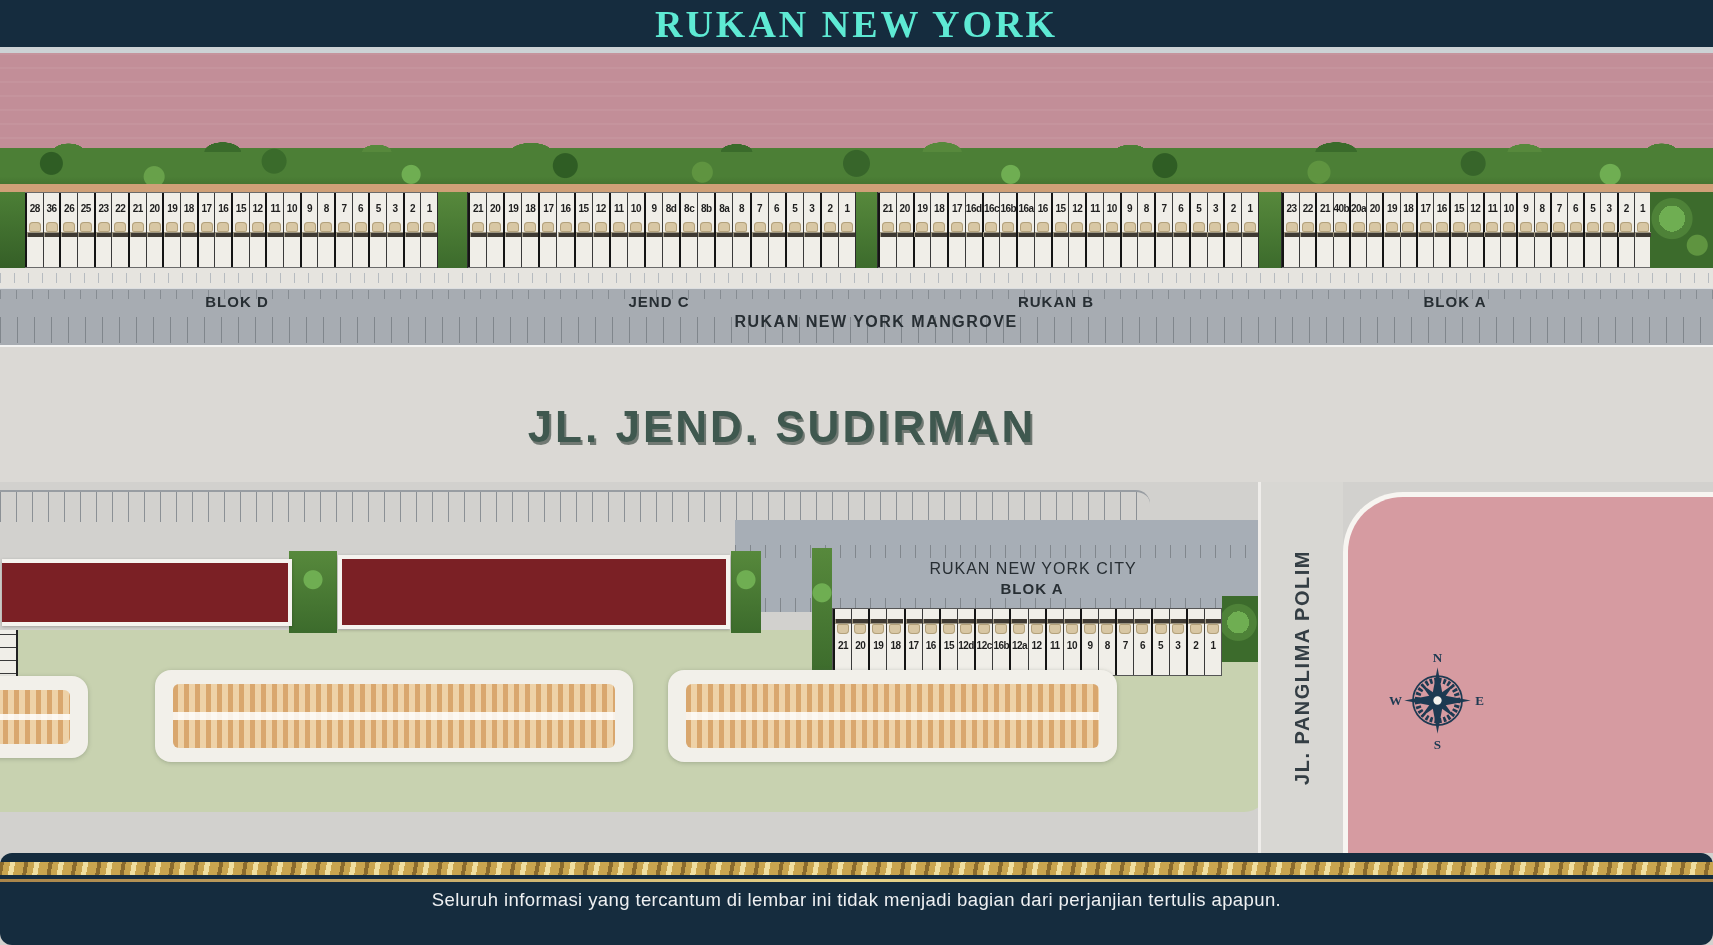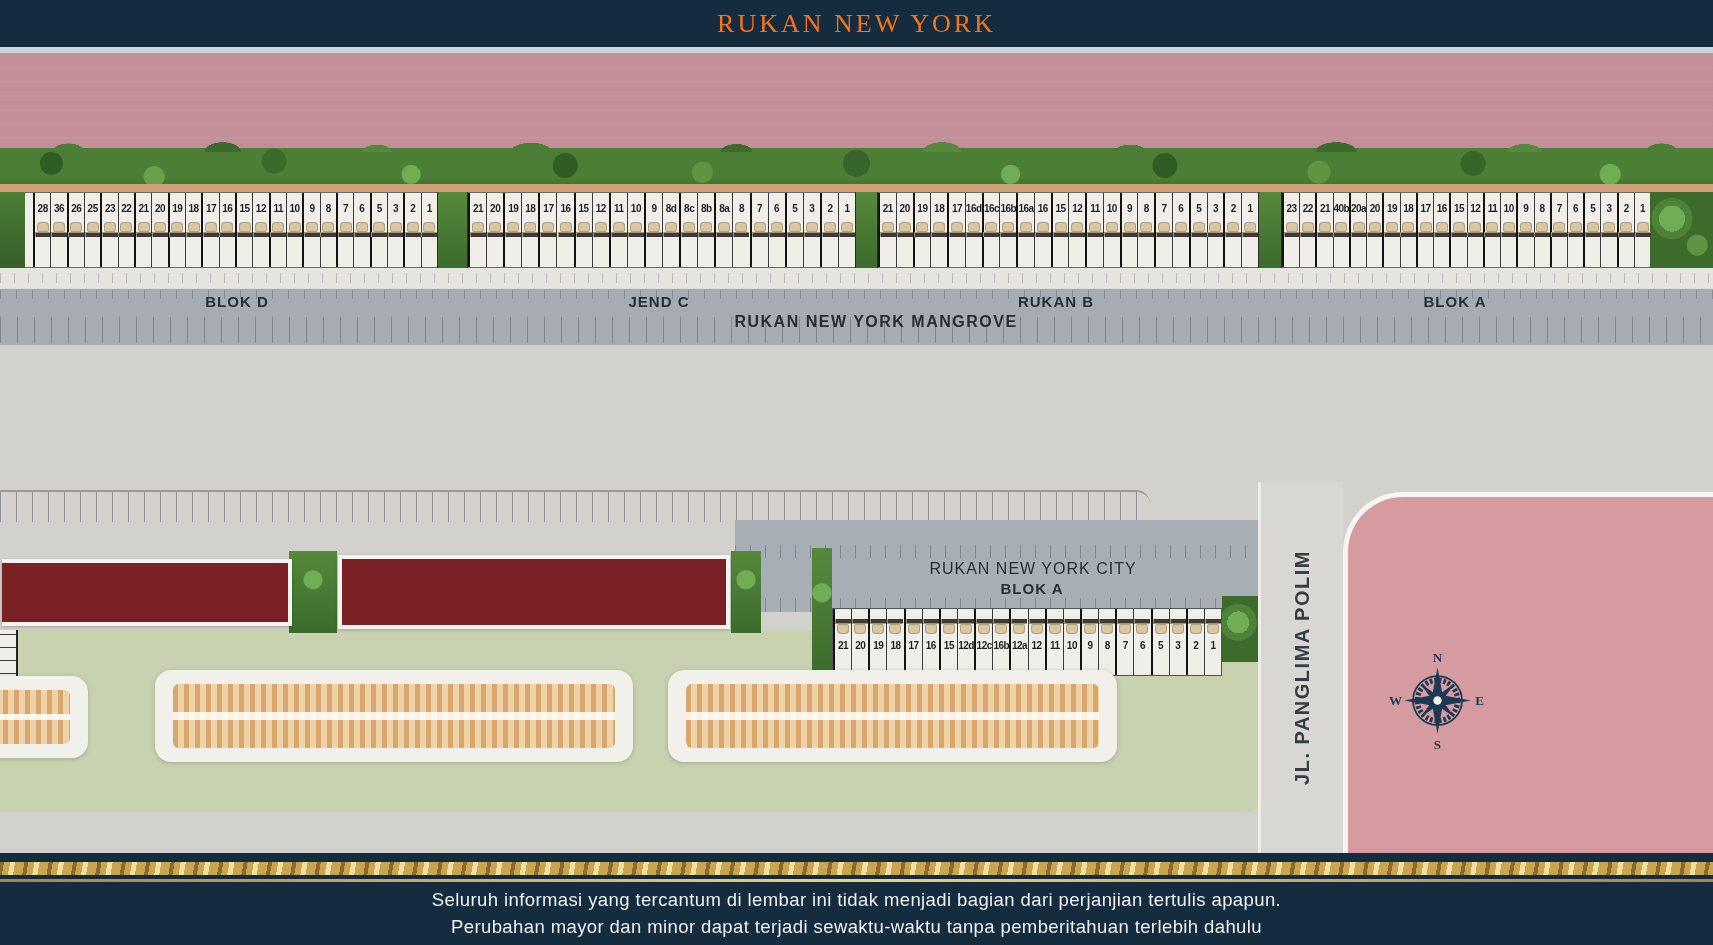--- a/index.html
+++ b/index.html
@@ -3,22 +3,22 @@
 <meta charset="utf-8">
 <style>
   html,body{margin:0;padding:0;background:#222;}
   *{box-sizing:border-box;}
   .stage{position:relative;width:1713px;height:945px;overflow:hidden;
          font-family:"Liberation Sans",sans-serif;background:#d2d1ce;}
 
   
   .header{position:absolute;left:0;top:0;width:100%;height:47px;background:#152c3e;
           display:flex;align-items:center;justify-content:center;z-index:40;}
-  .header .title{color:#f97316;font-family:"Liberation Serif",serif;font-weight:400;
-          font-size:26px;letter-spacing:3px;line-height:1;}
+  .header .title{color:#5eead4;font-family:"Liberation Serif",serif;font-weight:700;
+          font-size:38px;letter-spacing:3px;line-height:1;}
   .top-line{position:absolute;left:0;top:47px;width:100%;height:6px;background:#ccd2d5;z-index:5;}
 
   
   .water{position:absolute;left:0;top:53px;width:100%;height:95px;background:#c28e98;
          background-image:repeating-linear-gradient(180deg,rgba(255,255,255,.05) 0 2px,transparent 2px 14px);}
 
   
   .green-band{position:absolute;left:0;top:148px;width:100%;height:44px;background-color:#4c7f36;
     background-image:
       radial-gradient(circle at 3% 35%,#2f5d24 0 11px,transparent 12px),
@@ -49,21 +49,21 @@
   .tan-path{position:absolute;left:0;top:184px;width:100%;height:8px;background:#cfa078;z-index:2;}
 
   
   .units-row{position:absolute;left:0;top:192px;width:100%;height:76px;display:flex;z-index:3;}
   .gsep{flex:none;background:linear-gradient(180deg,#57893c,#3c6b2c);border-left:1px solid #2c2c2c;border-right:1px solid #2c2c2c;}
   .g-edge{flex:none;background:linear-gradient(180deg,#4c7f36,#355f27);}
   .g-trees{flex:none;background-color:#3c6b2c;
     background-image:radial-gradient(circle at 35% 35%,#6fae52 0 13px,#4e8238 13px 20px,transparent 21px),
                      radial-gradient(circle at 75% 70%,#5f9440 0 10px,transparent 11px);}
   .units{display:flex;background:#f0eee8;border-top:1px solid #6a6a6a;border-bottom:1px solid #6a6a6a;}
-  .w-ge{width:25px;} .w-d{width:412px;padding-left:8px;} .w-s1{width:31px;} .w-c{width:387px;}
+  .w-ge{width:25px;} .w-d{width:412px;} .w-s1{width:31px;} .w-c{width:387px;}
   .w-s2{width:23px;} .w-b{width:380px;} .w-s3{width:24px;} .w-a{width:368px;} .w-gt{width:63px;}
   .u{flex:1;position:relative;border-left:1px solid #3a3a3a;display:flex;flex-direction:column;align-items:center;min-width:0;}
   .u:nth-of-type(odd){border-left:2px solid #141414;}
   .u .num{margin-top:11px;font-size:10px;font-weight:700;color:#1e1e1e;line-height:1;white-space:nowrap;letter-spacing:-.5px;}
   .uicon{width:16px;height:18px;position:relative;margin-top:7px;flex:none;}
   .uicon::before{content:"";position:absolute;left:2px;right:2px;top:1px;height:10px;background:#d8c7a4;
       border-radius:4px 4px 2px 2px;box-shadow:inset 0 0 0 1px rgba(150,130,90,.55);}
   .uicon::after{content:"";position:absolute;left:0;right:0;bottom:2px;height:5px;background:#3f3a33;
       box-shadow:inset 1px 1px 0 rgba(220,210,180,.6);}
   .flip{transform:scaleY(-1);}
@@ -128,21 +128,21 @@
         repeating-linear-gradient(90deg,#d9a76e 0 5px,#eed2a8 5px 11px);}
   .vroad{position:absolute;left:1258px;top:0;width:85px;height:371px;background:#d8d7d3;z-index:7;
       border-left:3px solid #efedea;display:flex;align-items:center;justify-content:center;}
   .vroad .vtext{transform:rotate(-90deg);white-space:nowrap;font-size:20px;font-weight:700;
       color:#343e44;letter-spacing:1.5px;}
   .pink-zone{position:absolute;left:1343px;top:10px;width:380px;height:361px;background:#d69ba1;z-index:8;
       border:5px solid #f7f5f1;border-right:none;border-bottom:none;border-top-left-radius:60px;}
   .compass{position:absolute;left:1385px;top:166px;width:105px;height:105px;z-index:9;}
 
   
-  .footer{position:absolute;left:0;top:853px;width:100%;height:92px;background:#152c3e;z-index:40;}
+  .footer{position:absolute;left:0;top:853px;width:100%;height:92px;background:#152c3e;z-index:40;border-radius:12px;}
   .ribbon{position:absolute;left:0;top:9px;width:100%;height:13px;
       background:repeating-linear-gradient(100deg,#8a6b2d 0 4px,#c9a54f 4px 10px,#f0dfa0 10px 15px,#c9a54f 15px 24px);}
   .ribbon2{position:absolute;left:0;top:26px;width:100%;height:3px;
       background:linear-gradient(90deg,#a9854a,#e8d48a,#a9854a);}
   .foot-line{position:absolute;left:0;width:100%;text-align:center;color:#eef0f2;font-size:18.5px;letter-spacing:.4px;}
   .fl1{top:36px;} .fl2{top:63px;}
 </style>
 </head>
 <body>
 
@@ -630,20 +630,23 @@
   <div class="road1">
     <div class="ticks-a"></div>
     <div class="ticks-b"></div>
     <span class="blok-label" style="left:237px">BLOK D</span>
     <span class="blok-label" style="left:659px">JEND C</span>
     <span class="blok-label" style="left:1056px">RUKAN B</span>
     <span class="blok-label" style="left:1455px">BLOK A</span>
     <span class="mangrove-label">RUKAN NEW YORK MANGROVE</span>
   </div>
 
+  <div class="main-road">
+    <span class="sudirman">JL. JEND. SUDIRMAN</span>
+  </div>
 
   <div class="lower">
     <div class="lawn"></div>
     <div class="pstrip"></div>
     <div class="city-road">
       <div class="tk1"></div>
       <div class="tk2"></div>
     </div>
 
     <div class="red-bldg red1"></div>
@@ -808,16 +811,15 @@
         <text x="60" y="115">S</text>
         <text x="12" y="65">W</text>
       </g>
     </svg>
   </div>
 
   <div class="footer">
     <div class="ribbon"></div>
     <div class="ribbon2"></div>
     <div class="foot-line fl1">Seluruh informasi yang tercantum di lembar ini tidak menjadi bagian dari perjanjian tertulis apapun.</div>
-    <div class="foot-line fl2">Perubahan mayor dan minor dapat terjadi sewaktu-waktu tanpa pemberitahuan terlebih dahulu</div>
   </div>
 
 </div>
 
 </body></html>

